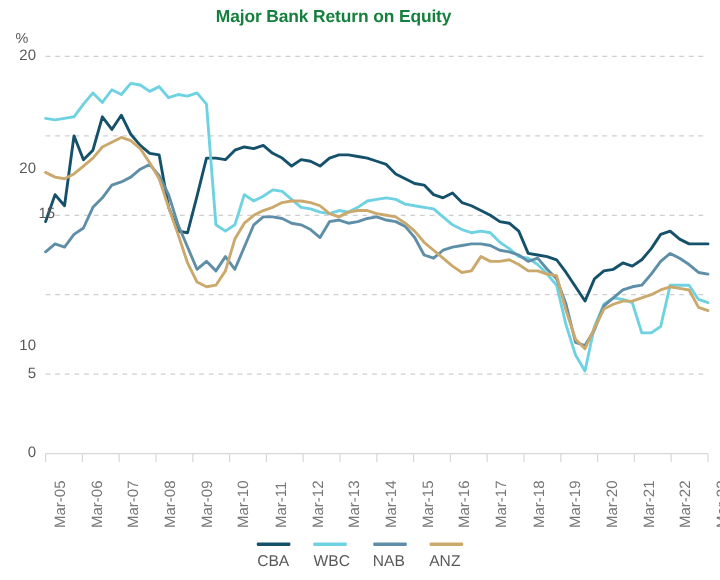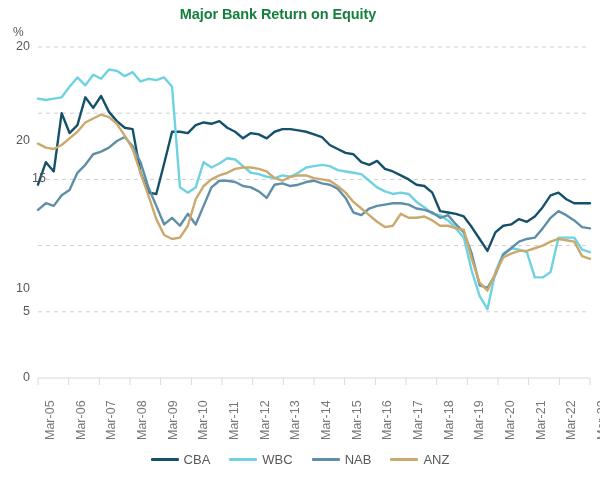--- a/index.html
+++ b/index.html
@@ -38,21 +38,21 @@
     white-space:nowrap;
     transform-origin:left top;
     transform:rotate(-90deg);
   }
 
   .legend{
     position:absolute;left:0;top:452px;width:600px;
     display:flex;justify-content:center;align-items:center;
     gap:19px;
   }
-  .legend-item{display:flex;align-items:center;gap:5px;}
+  .legend-item{display:flex;gap:5px;flex-direction:column;}
   .legend-swatch{display:block;width:28px;height:3px;border-radius:1px;}
   .legend-text{font-size:13px;color:#595959;}
 </style>
 </head>
 <body>
 
 <div id="chart-root">
 
   <div class="chart-title">Major Bank Return on Equity</div>
   <div class="unit-label">%</div>

